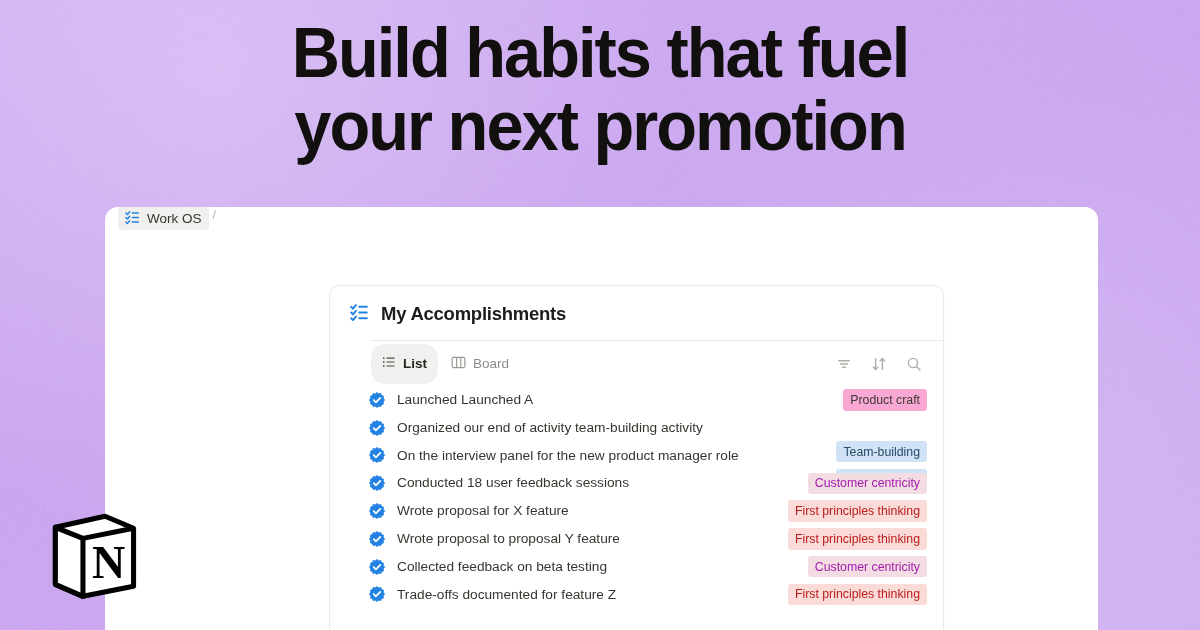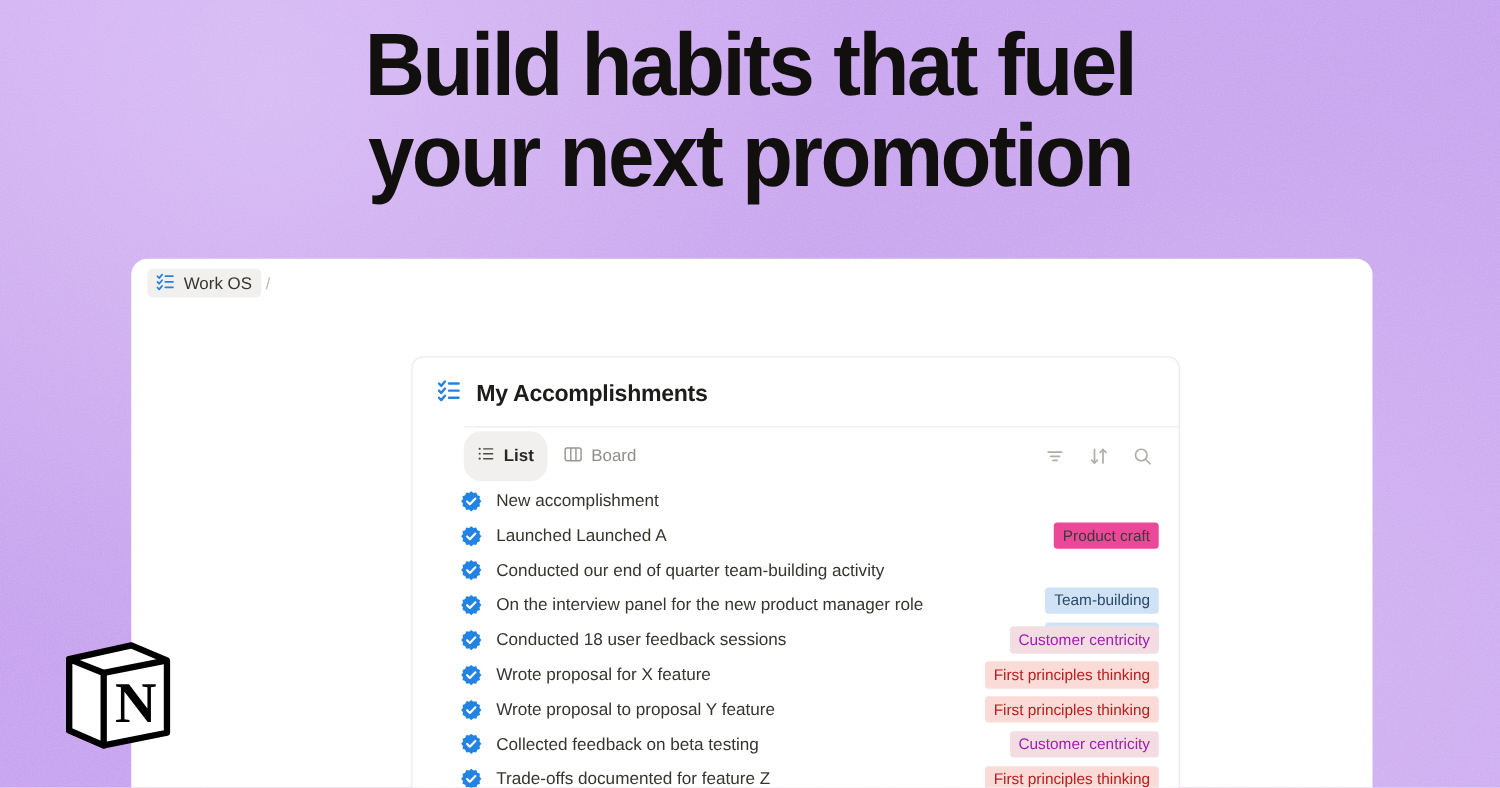--- a/index.html
+++ b/index.html
@@ -72,21 +72,21 @@
     height: 440px;
     background: #ffffff;
     border-radius: 13px 13px 0 0;
     overflow: hidden;
     z-index: 3;
   }
 
   
   .breadcrumb {
     display: flex;
-    align-items: center;
+    align-items: flex-start;
     height: 39px;
     padding: 0 0 0 13px;
     gap: 0;
   }
   .crumb {
     display: inline-flex;
     align-items: center;
     gap: 7px;
     height: 23px;
     padding: 0 7px;
@@ -195,21 +195,21 @@
     line-height: 1;
   }
   .row-tag {
     margin-left: auto;
     font-size: 12.3px;
     line-height: 1;
     padding: 4.5px 7px;
     border-radius: 3px;
     white-space: nowrap;
   }
-  .tag-gray  { background: #ec4899; color: #3c3a36; }
+  .tag-gray  { background: #f9a8d4; color: #3c3a36; }
   .tag-blue  { background: #cfe2f6; color: #2b4a68; margin-top: 48px; }
   .tag-mauve { background: #f3dde2; color: #a21caf; }
   .tag-pink  { background: #fadbd7; color: #b91c1c; }
 </style>
 </head>
 <body>
 
 <div id="backdrop"></div>
 <svg id="grain" width="1200" height="630" aria-hidden="true">
   <filter id="noiseFilter">
@@ -320,38 +320,30 @@
       </div>
     </div>
 
     <div class="rows" id="rows">
         <div class="row">
           <span class="row-icon">
   <svg width="18" height="18" viewBox="0 0 24 24" aria-hidden="true">
     <path fill="#2383e2" d="M12 1.2l2.3 2.0 3.0-.5 1.2 2.8 2.8 1.2-.5 3.0 2.0 2.3-2.0 2.3.5 3.0-2.8 1.2-1.2 2.8-3.0-.5-2.3 2.0-2.3-2.0-3.0.5-1.2-2.8-2.8-1.2.5-3.0-2.0-2.3 2.0-2.3-.5-3.0 2.8-1.2 1.2-2.8 3.0.5z"></path>
     <path d="M7.6 12.2 l2.9 2.9 5.9-6.0" fill="none" stroke="#ffffff" stroke-width="2.3" stroke-linecap="round" stroke-linejoin="round"></path>
   </svg></span>
-          <span class="row-title">New accomplishment</span>
-        </div>
-        <div class="row">
-          <span class="row-icon">
-  <svg width="18" height="18" viewBox="0 0 24 24" aria-hidden="true">
-    <path fill="#2383e2" d="M12 1.2l2.3 2.0 3.0-.5 1.2 2.8 2.8 1.2-.5 3.0 2.0 2.3-2.0 2.3.5 3.0-2.8 1.2-1.2 2.8-3.0-.5-2.3 2.0-2.3-2.0-3.0.5-1.2-2.8-2.8-1.2.5-3.0-2.0-2.3 2.0-2.3-.5-3.0 2.8-1.2 1.2-2.8 3.0.5z"></path>
-    <path d="M7.6 12.2 l2.9 2.9 5.9-6.0" fill="none" stroke="#ffffff" stroke-width="2.3" stroke-linecap="round" stroke-linejoin="round"></path>
-  </svg></span>
           <span class="row-title">Launched Launched A</span>
           <span class="row-tag tag-gray">Product craft</span>
         </div>
         <div class="row">
           <span class="row-icon">
   <svg width="18" height="18" viewBox="0 0 24 24" aria-hidden="true">
     <path fill="#2383e2" d="M12 1.2l2.3 2.0 3.0-.5 1.2 2.8 2.8 1.2-.5 3.0 2.0 2.3-2.0 2.3.5 3.0-2.8 1.2-1.2 2.8-3.0-.5-2.3 2.0-2.3-2.0-3.0.5-1.2-2.8-2.8-1.2.5-3.0-2.0-2.3 2.0-2.3-.5-3.0 2.8-1.2 1.2-2.8 3.0.5z"></path>
     <path d="M7.6 12.2 l2.9 2.9 5.9-6.0" fill="none" stroke="#ffffff" stroke-width="2.3" stroke-linecap="round" stroke-linejoin="round"></path>
   </svg></span>
-          <span class="row-title">Conducted our end of quarter team-building activity</span>
+          <span class="row-title">Organized our end of activity team-building activity</span>
           <span class="row-tag tag-blue">Team-building</span>
         </div>
         <div class="row">
           <span class="row-icon">
   <svg width="18" height="18" viewBox="0 0 24 24" aria-hidden="true">
     <path fill="#2383e2" d="M12 1.2l2.3 2.0 3.0-.5 1.2 2.8 2.8 1.2-.5 3.0 2.0 2.3-2.0 2.3.5 3.0-2.8 1.2-1.2 2.8-3.0-.5-2.3 2.0-2.3-2.0-3.0.5-1.2-2.8-2.8-1.2.5-3.0-2.0-2.3 2.0-2.3-.5-3.0 2.8-1.2 1.2-2.8 3.0.5z"></path>
     <path d="M7.6 12.2 l2.9 2.9 5.9-6.0" fill="none" stroke="#ffffff" stroke-width="2.3" stroke-linecap="round" stroke-linejoin="round"></path>
   </svg></span>
           <span class="row-title">On the interview panel for the new product manager role</span>
           <span class="row-tag tag-blue">Team-building</span>

